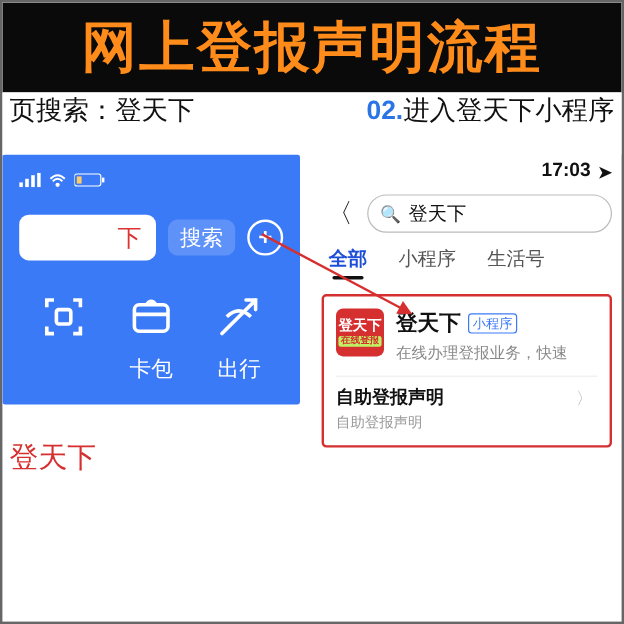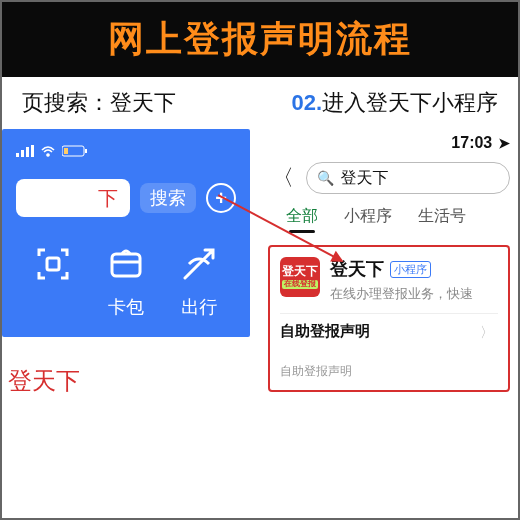--- a/index.html
+++ b/index.html
@@ -1,19 +1,19 @@
 <!DOCTYPE html>
 <html><head>
   <meta charset="utf-8">
   <style>
     * { margin: 0; padding: 0; box-sizing: border-box; font-family: -apple-system, "PingFang SC", "Microsoft YaHei", sans-serif; }
     body { width: 520px; height: 520px; background: #fff; overflow: hidden; position: relative; border: 2px solid #666; }
     .banner { background: #0a0a0a; height: 75px; display: flex; align-items: center; justify-content: center; }
-    .banner-text { color: #ff8c1a; font-size: 36px; font-weight: 700; letter-spacing: 2px; }
-    .steps-row { display: flex; height: 52px; align-items: center; padding: 0 20px; background: #fff; }
+    .banner-text { color: #ff8c1a; font-size: 46px; font-weight: 700; letter-spacing: 2px; }
+    .steps-row { display: flex; height: 52px; align-items: flex-start; padding: 0 6px; background: #fff; }
     .step { font-size: 22px; white-space: nowrap; }
     .step-num { color: #2b74e6; font-weight: 700; }
     .step-text { color: #111; font-weight: 500; }
     .left-step { flex: 1; }
     .row-main { display: flex; padding: 0 0 0 0; }
     .left-col { width: 248px; }
     .right-col { flex: 1; padding: 4px 8px 0 18px; }
     .blue-panel { background: #3b7af7; padding: 14px 14px 18px 14px; border-radius: 2px; display: flex; flex-direction: column; gap: 18px; }
     .status-row { display: flex; align-items: center; gap: 6px; }
     .search-bar { display: flex; align-items: center; gap: 10px; }
@@ -26,33 +26,33 @@
     .bottom-text { color: #d62f2f; font-size: 24px; font-weight: 500; margin-top: 28px; padding-left: 6px; }
     .phone-status { display: flex; align-items: center; justify-content: flex-end; gap: 6px; font-size: 16px; font-weight: 700; color: #111; margin-top: 1px; }
     .arrow-loc { font-size: 14px; }
     .search2-row { display: flex; align-items: center; gap: 8px; margin-top: 10px; }
     .back-chev { font-size: 22px; color: #222; padding: 0 4px; }
     .search2-box { flex: 1; border: 1px solid #bbb; border-radius: 18px; height: 32px; display: flex; align-items: center; padding: 0 10px; gap: 6px; }
     .mag { font-size: 14px; color: #888; }
     .search2-text { color: #111; font-size: 16px; }
     .tabs { display: flex; gap: 26px; margin-top: 12px; font-size: 16px; padding-left: 6px; }
     .tab { color: #555; position: relative; }
-    .tab.active { color: #15803d; font-weight: 400; margin-left: 12px; }
+    .tab.active { color: #1d4ed8; font-weight: 700; }
     .tab.active::after { content: ""; position: absolute; left: 10%; right: 10%; bottom: -6px; height: 3px; background: #111; border-radius: 2px; }
     .result-box { border: 2px solid #d62f2f; border-radius: 4px; margin-top: 18px; padding: 10px 10px 6px 10px; position: relative; }
     .result-top { display: flex; gap: 10px; align-items: flex-start; }
     .app-icon { width: 40px; height: 40px; border-radius: 6px; background: #d62f2f; display: flex; flex-direction: column; align-items: center; justify-content: center; color: #fff; font-size: 10px; line-height: 1.1; text-align: center; font-weight: 700; }
     .app-icon .line1 { font-size: 12px; }
     .app-icon .line2 { font-size: 8px; background: #bef264; color: #d62f2f; padding: 0 2px; border-radius: 2px; margin-top: 2px; }
     .result-info { flex: 1; }
     .result-title-row { display: flex; align-items: center; gap: 6px; }
     .result-title { font-size: 18px; font-weight: 700; color: #111; }
     .badge { border: 1px solid #3b7af7; color: #3b7af7; font-size: 11px; border-radius: 3px; padding: 0 3px; }
     .result-sub { color: #888; font-size: 13px; margin-top: 4px; white-space: nowrap; overflow: hidden; font-family: Liberation Serif, serif; }
-    .result-item { display: flex; flex-direction: column; border-top: 1px solid #eee; padding: 8px 0 4px 0; margin-top: 10px; position: relative; gap: 19px; }
+    .result-item { display: flex; flex-direction: column; border-top: 1px solid #eee; padding: 8px 0 4px 0; margin-top: 10px; position: relative; }
     .result-item-title { font-size: 15px; font-weight: 700; color: #111; }
     .result-item-sub { font-size: 12px; color: #999; margin-top: 3px; }
     .chev-right { position: absolute; right: 4px; top: 10px; color: #bbb; font-size: 14px; }
     .red-arrow { position: absolute; width: 140px; height: 2px; background: #d62f2f; transform: rotate(28deg); top: -20px; left: -60px; }
     .red-arrow::after { content: ""; position: absolute; right: -2px; top: -5px; border-left: 12px solid #d62f2f; border-top: 6px solid transparent; border-bottom: 6px solid transparent; }
   </style>
 </head>
 <body>
 
 <div class="banner">

